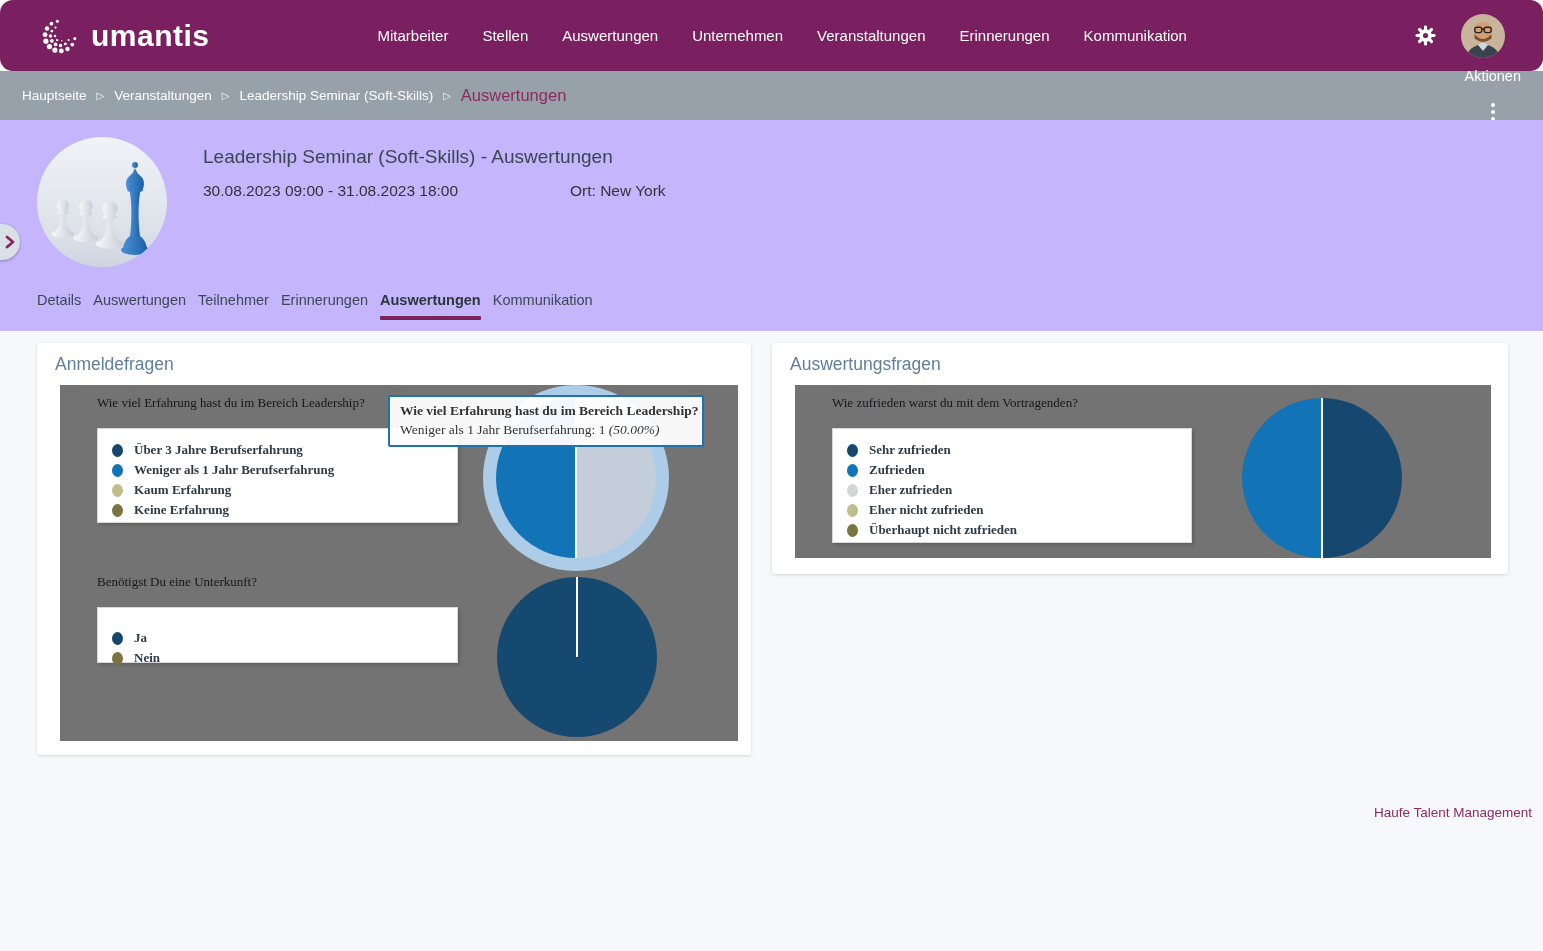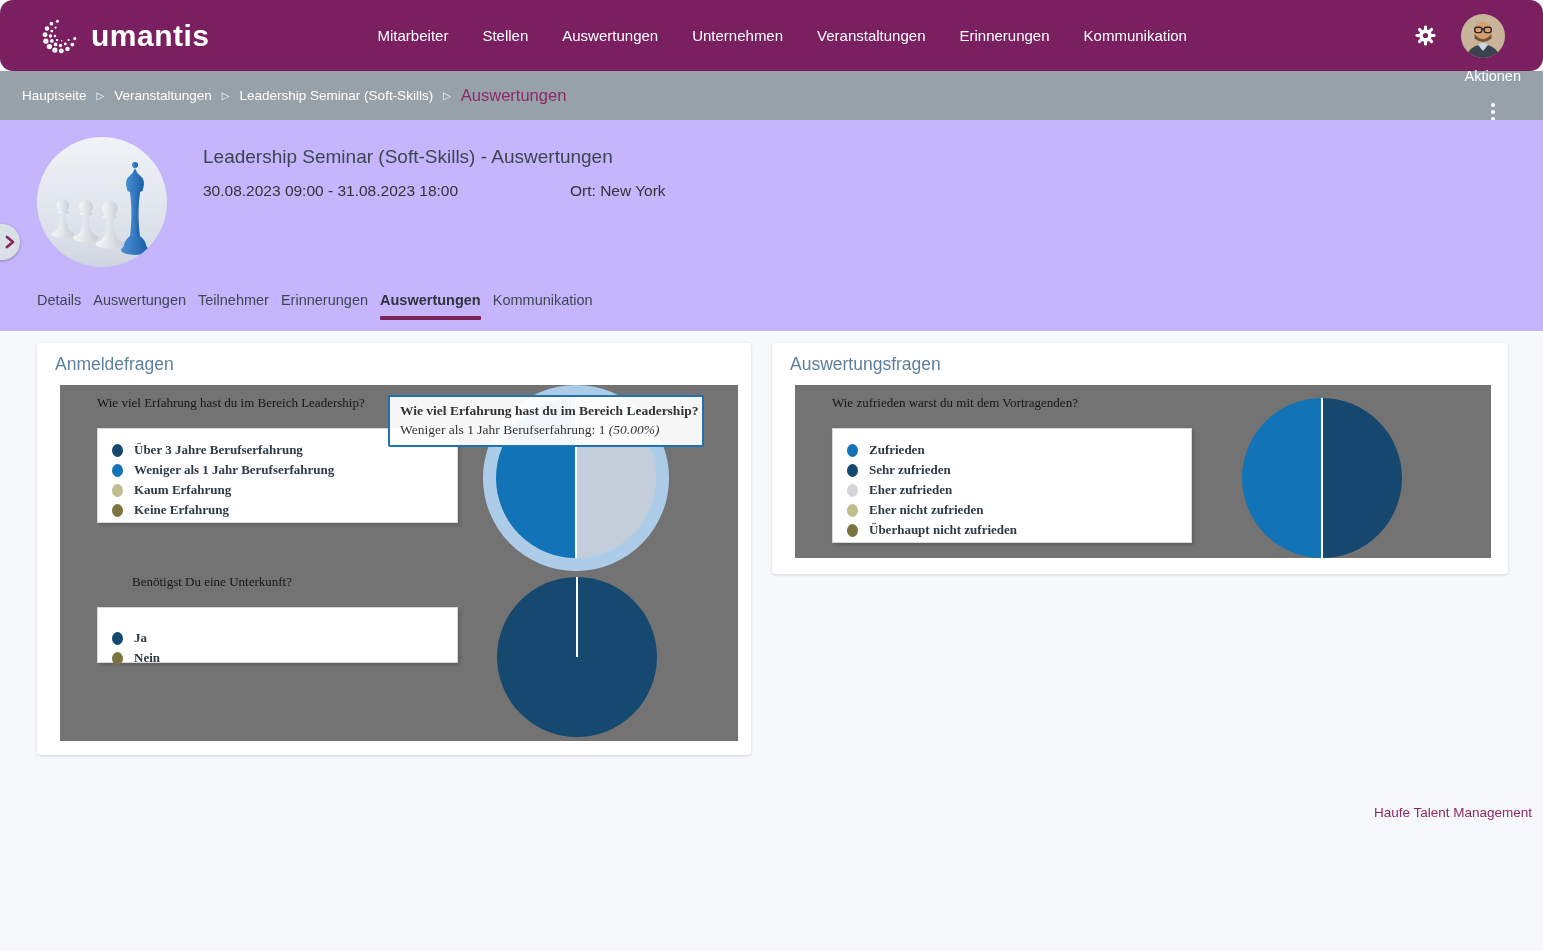--- a/index.html
+++ b/index.html
@@ -260,21 +260,21 @@
       <div class="halo" style="left:423px;top:0px;"></div>
       <div class="pie pie-1" style="left:436px;top:13px;"></div>
       <div class="pie-divider" style="left:515px;top:13px;height:160px;"></div>
 
       <div class="tooltip">
         <span class="tt-title">Wie viel Erfahrung hast du im Bereich Leadership?</span>
         <span>Weniger als 1 Jahr Berufserfahrung: 1</span>
         <span class="tt-pct">(50.00%)</span>
       </div>
 
-      <span class="question" style="left:37px;top:189px;margin-left:35px;">Benötigst Du eine Unterkunft?</span>
+      <span class="question" style="left:37px;top:189px;">Benötigst Du eine Unterkunft?</span>
 
       <div class="legend-box" style="left:37px;top:222px;width:361px;height:56px;padding-top:20px;">
         <div class="legend-item">
           <span class="bullet" style="background: rgb(22, 72, 111);"></span>
           <span class="lbl">Ja</span>
         </div>
         <div class="legend-item">
           <span class="bullet" style="background: rgb(122, 116, 64);"></span>
           <span class="lbl">Nein</span>
         </div>
@@ -286,28 +286,28 @@
   </section>
 
   <section class="card card-right">
     <span class="card-title">Auswertungsfragen</span>
     <div class="panel panel-right">
 
       <span class="question" style="left:37px;top:10px;">Wie zufrieden warst du mit dem Vortragenden?</span>
 
       <div class="legend-box" style="left:37px;top:43px;width:360px;height:115px;">
         <div class="legend-item">
+          <span class="bullet" style="background: rgb(22, 72, 111);"></span>
+          <span class="lbl">Sehr zufrieden</span>
+        </div>
+        <div class="legend-item">
           <span class="bullet" style="background: rgb(18, 115, 182);"></span>
           <span class="lbl">Zufrieden</span>
         </div>
         <div class="legend-item">
-          <span class="bullet" style="background: rgb(22, 72, 111);"></span>
-          <span class="lbl">Sehr zufrieden</span>
-        </div>
-        <div class="legend-item">
           <span class="bullet" style="background: rgb(211, 213, 216);"></span>
           <span class="lbl">Eher zufrieden</span>
         </div>
         <div class="legend-item">
           <span class="bullet" style="background: rgb(192, 188, 142);"></span>
           <span class="lbl">Eher nicht zufrieden</span>
         </div>
         <div class="legend-item">
           <span class="bullet" style="background: rgb(122, 116, 64);"></span>
           <span class="lbl">Überhaupt nicht zufrieden</span>

